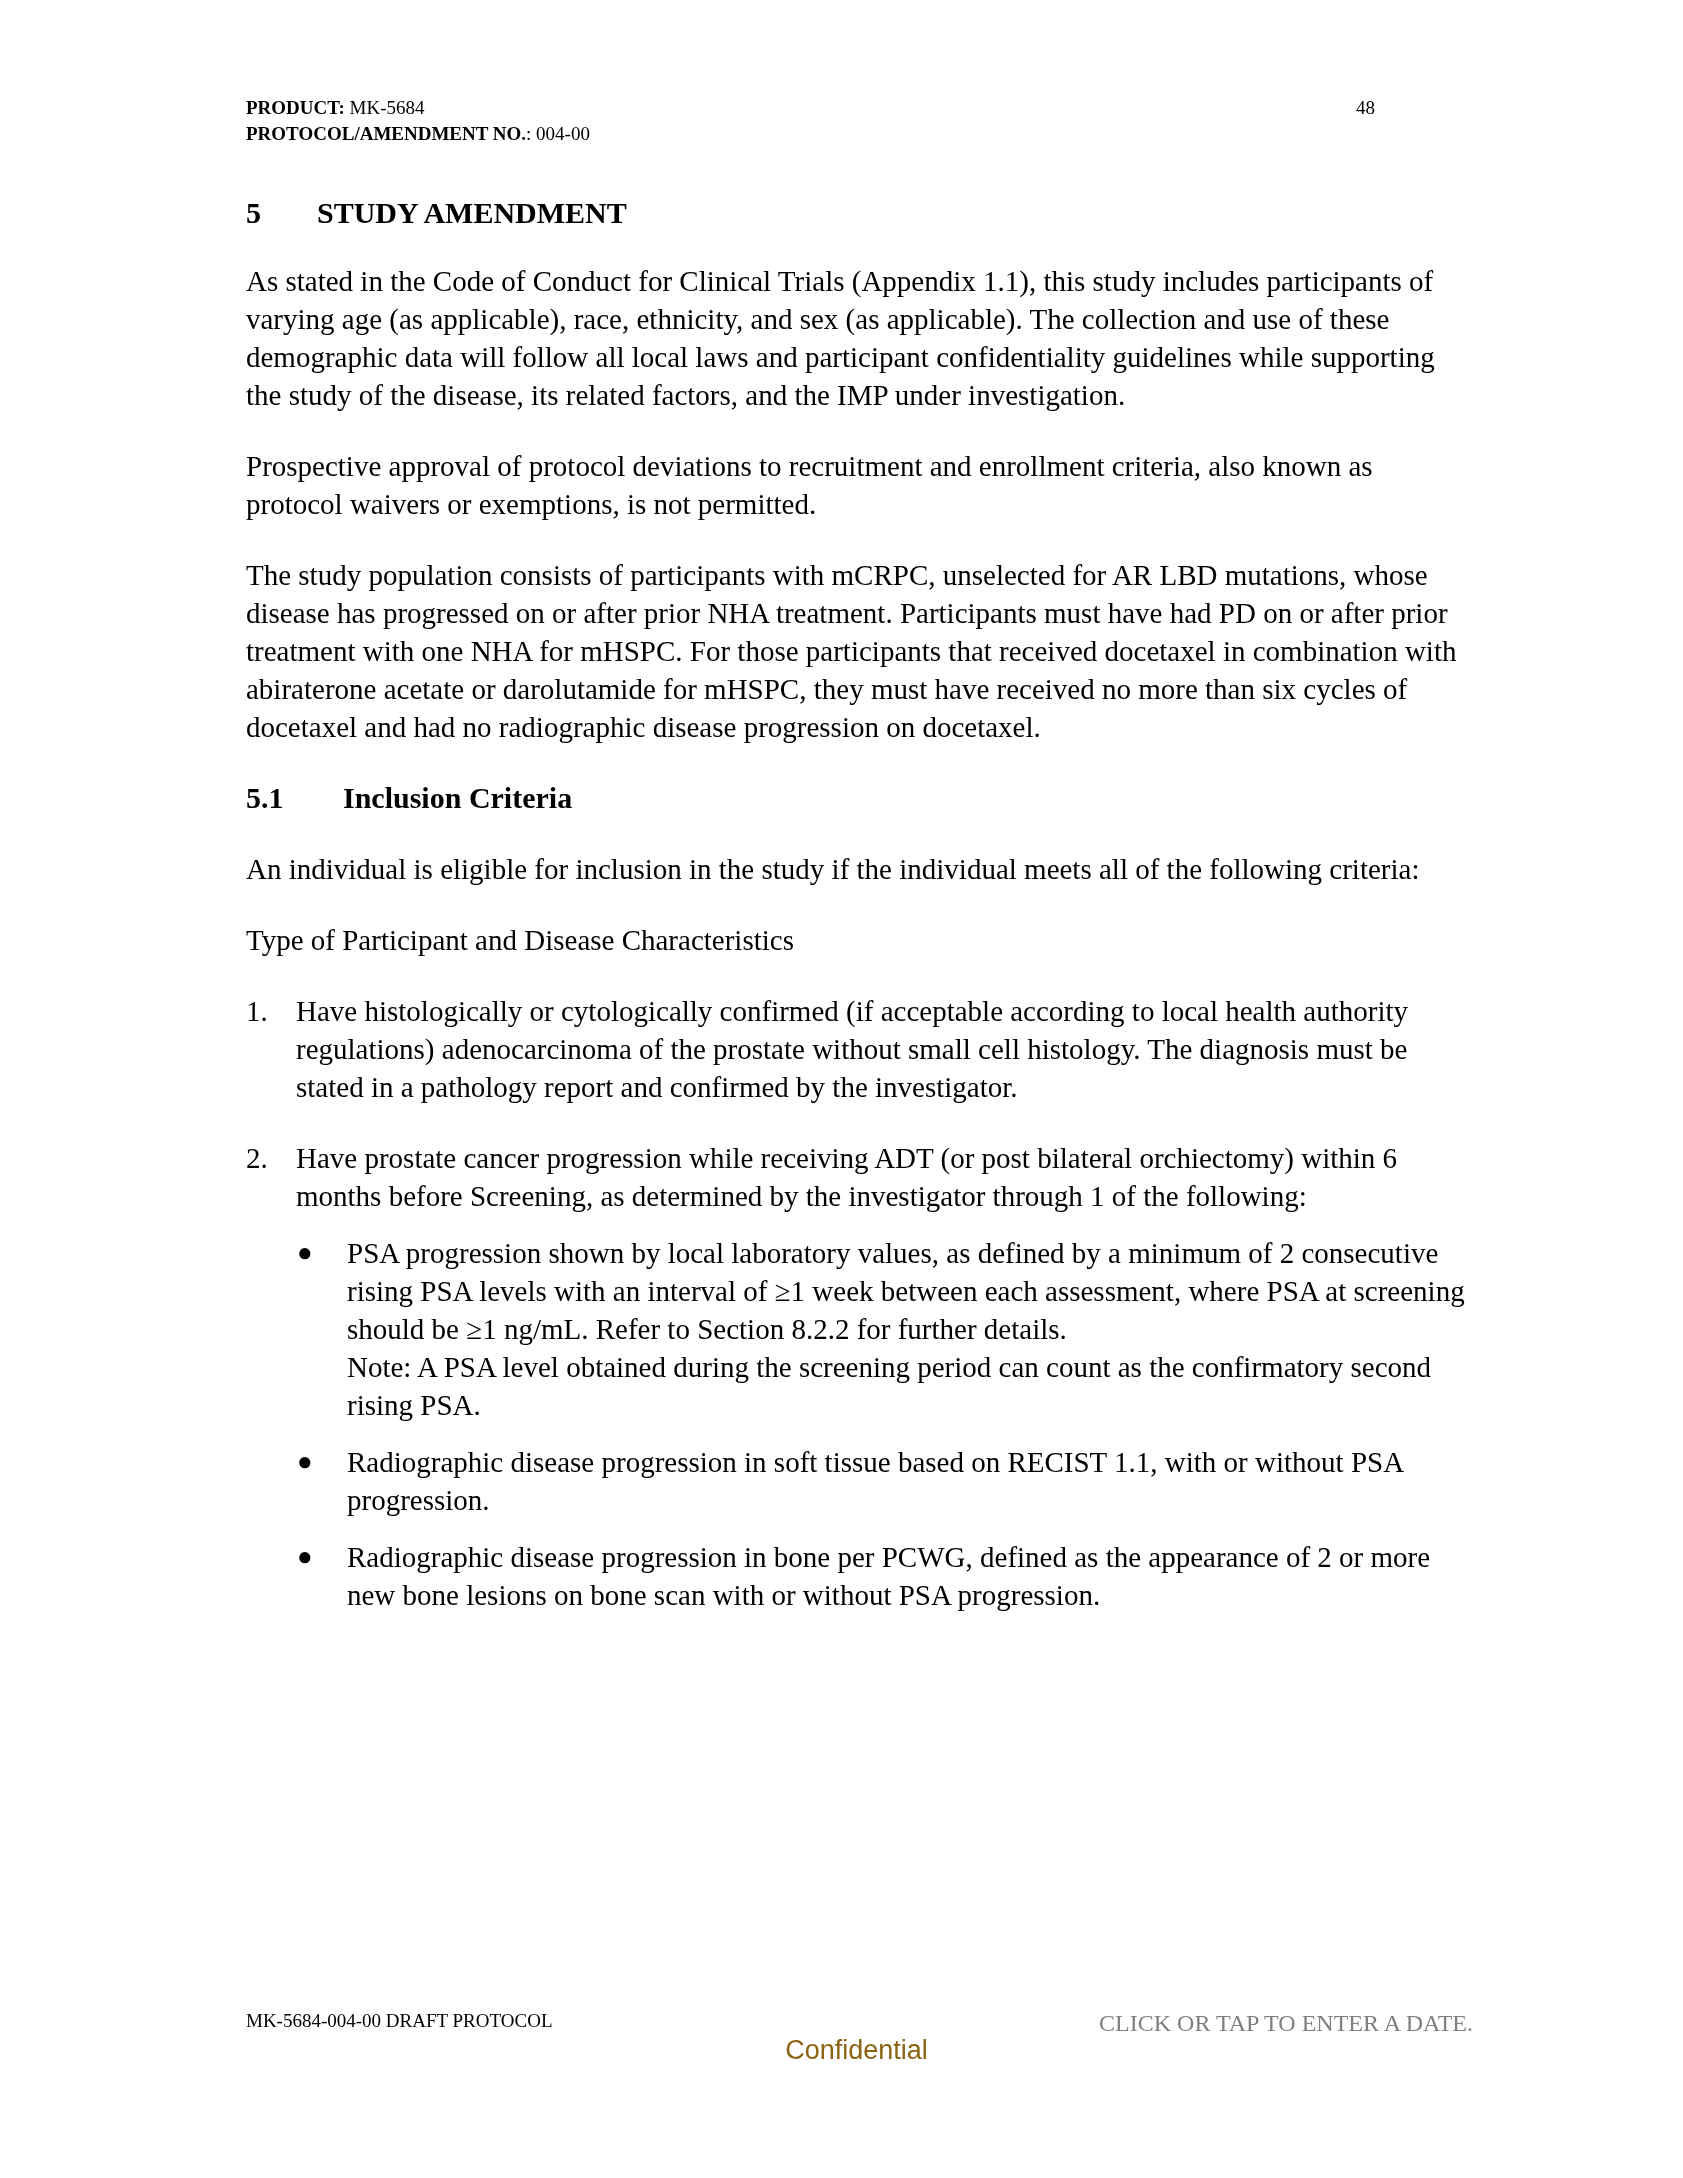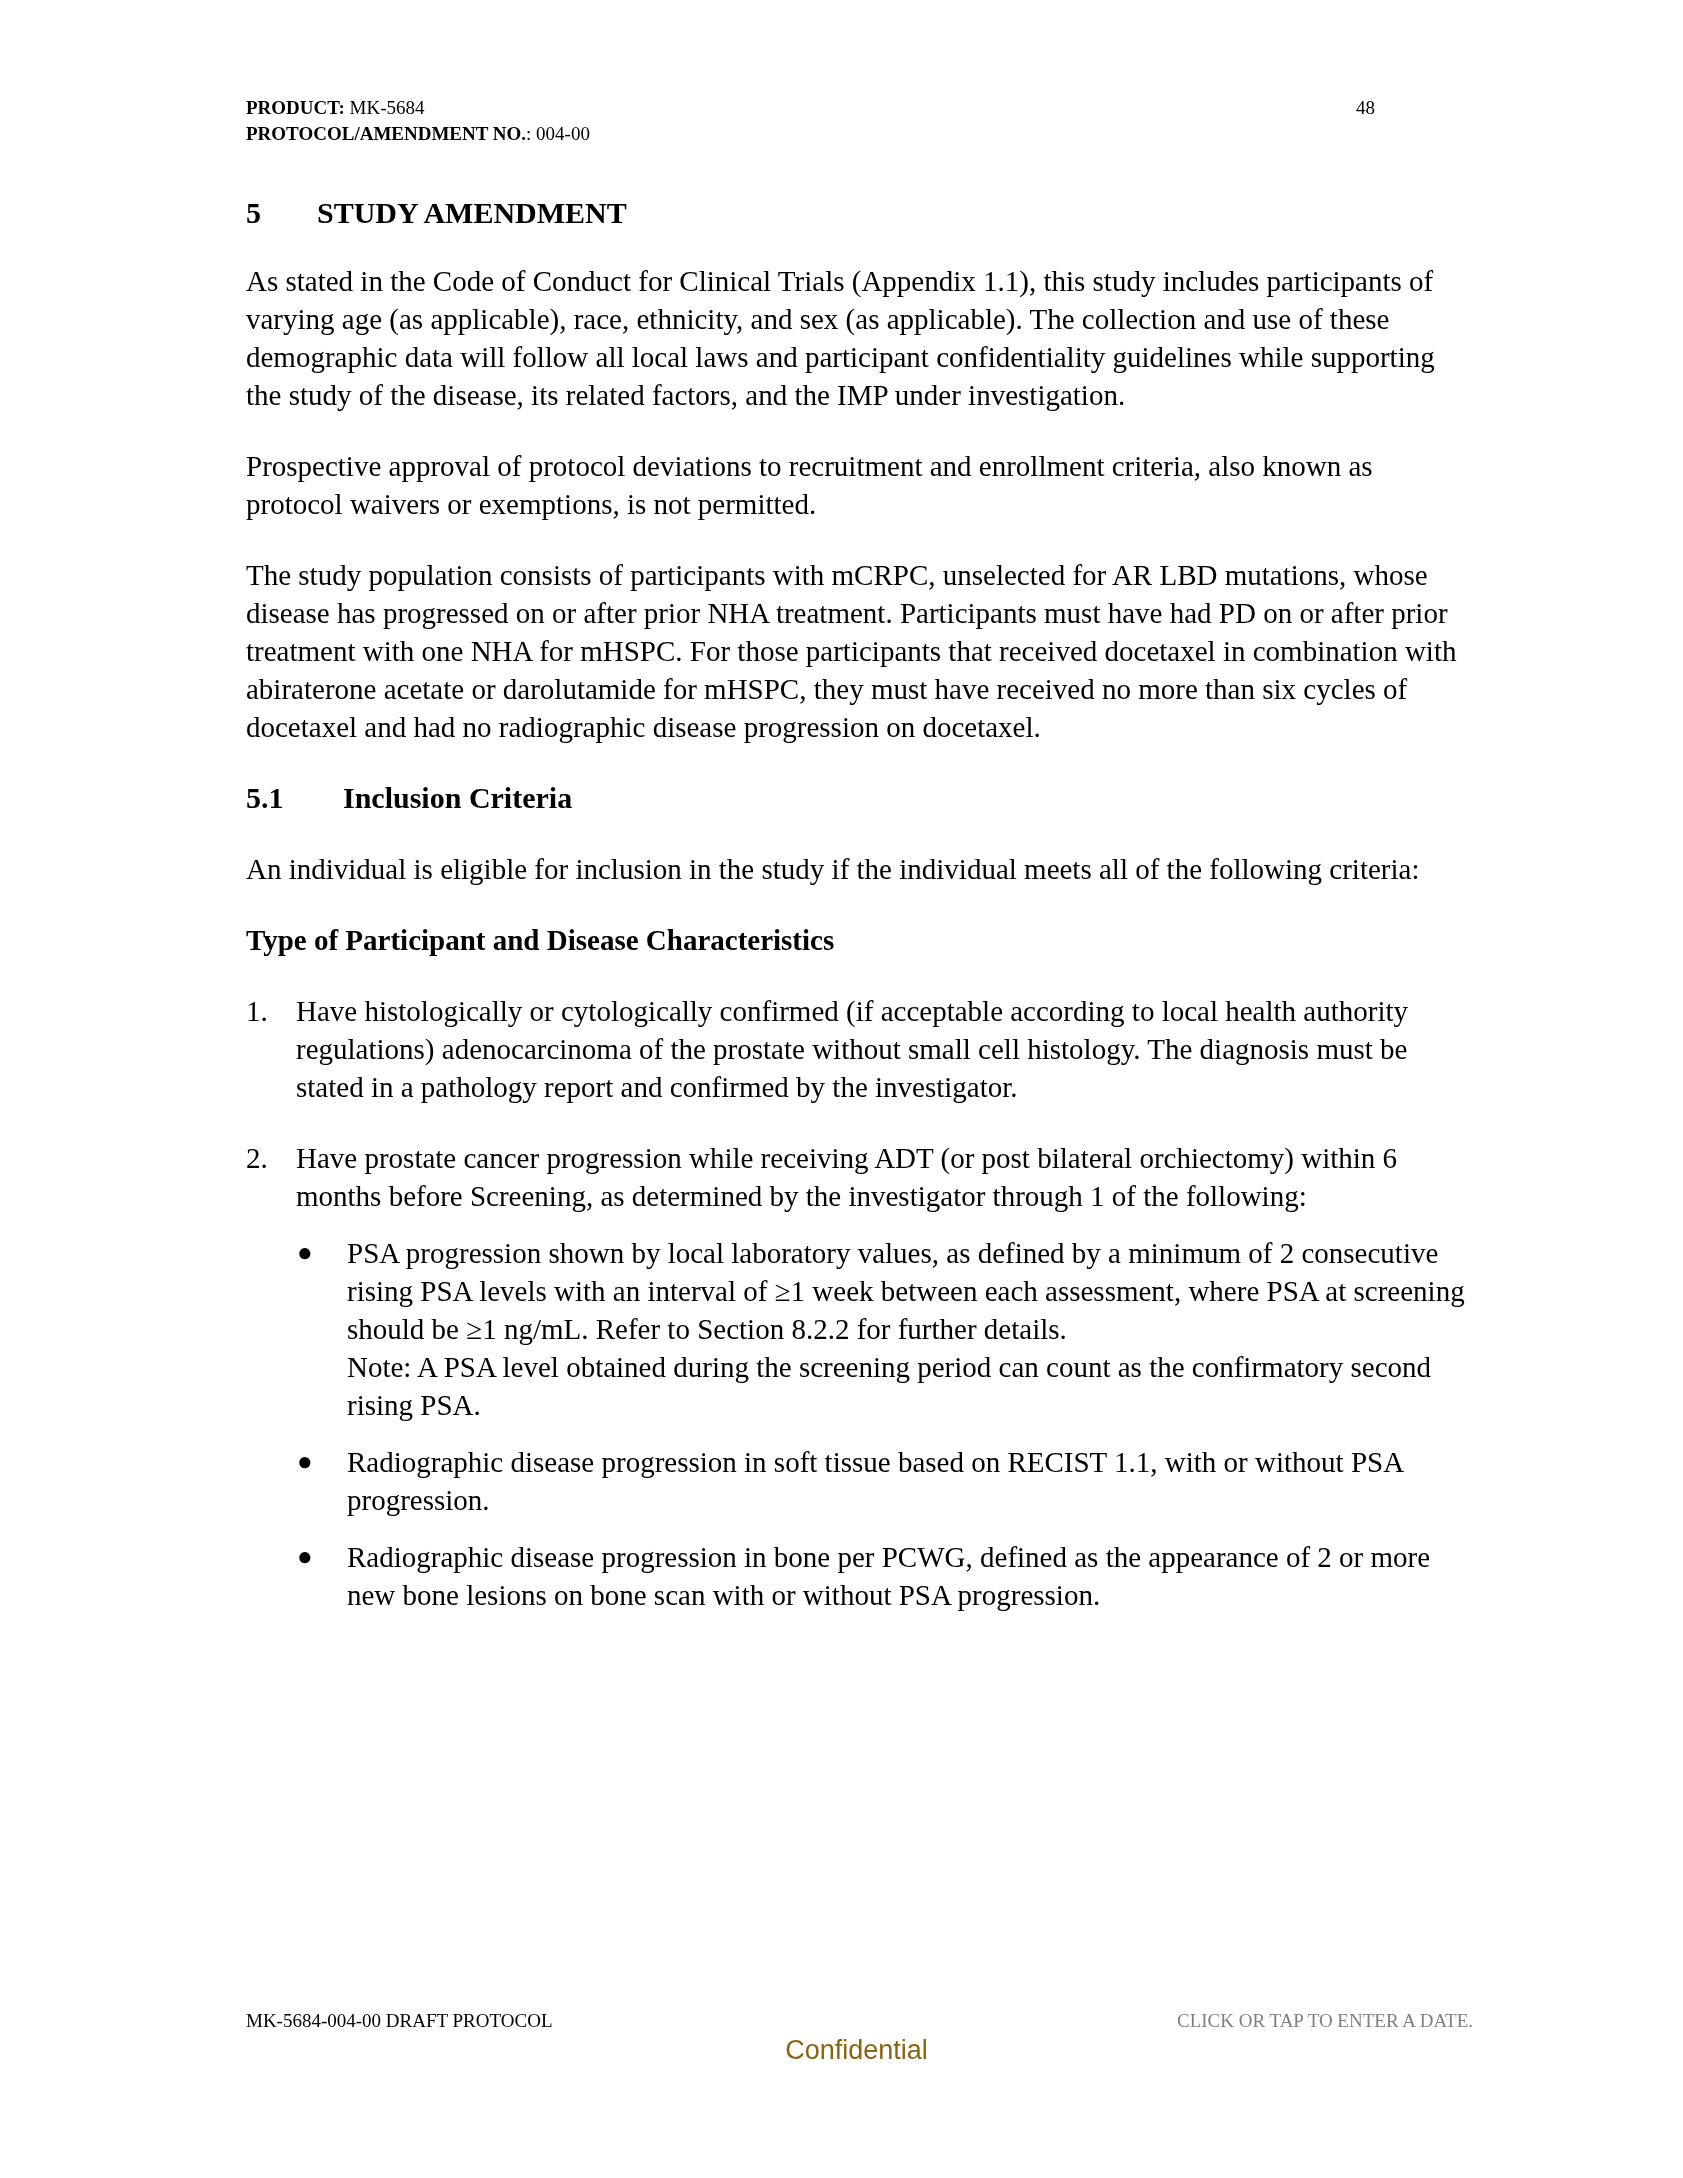--- a/index.html
+++ b/index.html
@@ -6,31 +6,31 @@
   body { width: 1683px; height: 2178px; position: relative; overflow: hidden;
          font-family: "Liberation Serif", "DejaVu Serif", serif; color: #000; }
   .hdr { position: absolute; left: 246px; top: 95px; font-size: 19px; line-height: 26px; }
   .hdr b { font-weight: bold; }
   .pagenum { position: absolute; left: 1356px; top: 95px; font-size: 19px; line-height: 26px; }
   .content { position: absolute; left: 246px; top: 194px; width: 1228px; font-size: 29px; line-height: 38px; }
   .h1 { font-weight: bold; font-size: 30px; margin: 0 0 30px 0; display: flex; }
   .h1 .num { width: 71px; }
   .h2 { font-weight: bold; font-size: 30px; margin: 0 0 33px 0; display: flex; }
   .h2 .num { width: 97px; }
-  .h3 { font-weight: bold; margin: 0 0 33px 0; }
+  .h3 { font-weight: normal; margin: 0 0 33px 0; }
   p { margin: 0 0 33px 0; }
   .item { display: flex; margin: 0 0 33px 0; }
   .item .n { width: 50px; flex: none; }
   .item .t { flex: 1; }
   .bullets { margin-left: 50px; }
   .bullet { display: flex; margin: 0 0 19px 0; }
   .bullet .dot { width: 50px; flex: none; font-size: 26px; padding-left: 1px; }
   .bullet .t { flex: 1; }
   .footer-left { position: absolute; left: 246px; top: 2010px; font-size: 19px; }
-  .footer-right { position: absolute; right: 210px; top: 2010px; font-size: 19px; color: #7f7f7f; }
+  .footer-right { position: absolute; right: 210px; top: 2010px; font-size: 24px; color: #7f7f7f; }
   .confidential { position: absolute; left: 0; width: 1713px; text-align: center; top: 2035px;
                   font-family: "Liberation Sans", "DejaVu Sans", sans-serif; font-size: 27px; color: #8a6410; }
 </style>
 </head>
 <body>
 
 <div class="hdr">
   <div><b>PRODUCT:</b><span> MK-5684</span></div>
   <div><b>PROTOCOL/AMENDMENT NO.</b><span>: 004-00</span></div>
 </div>

